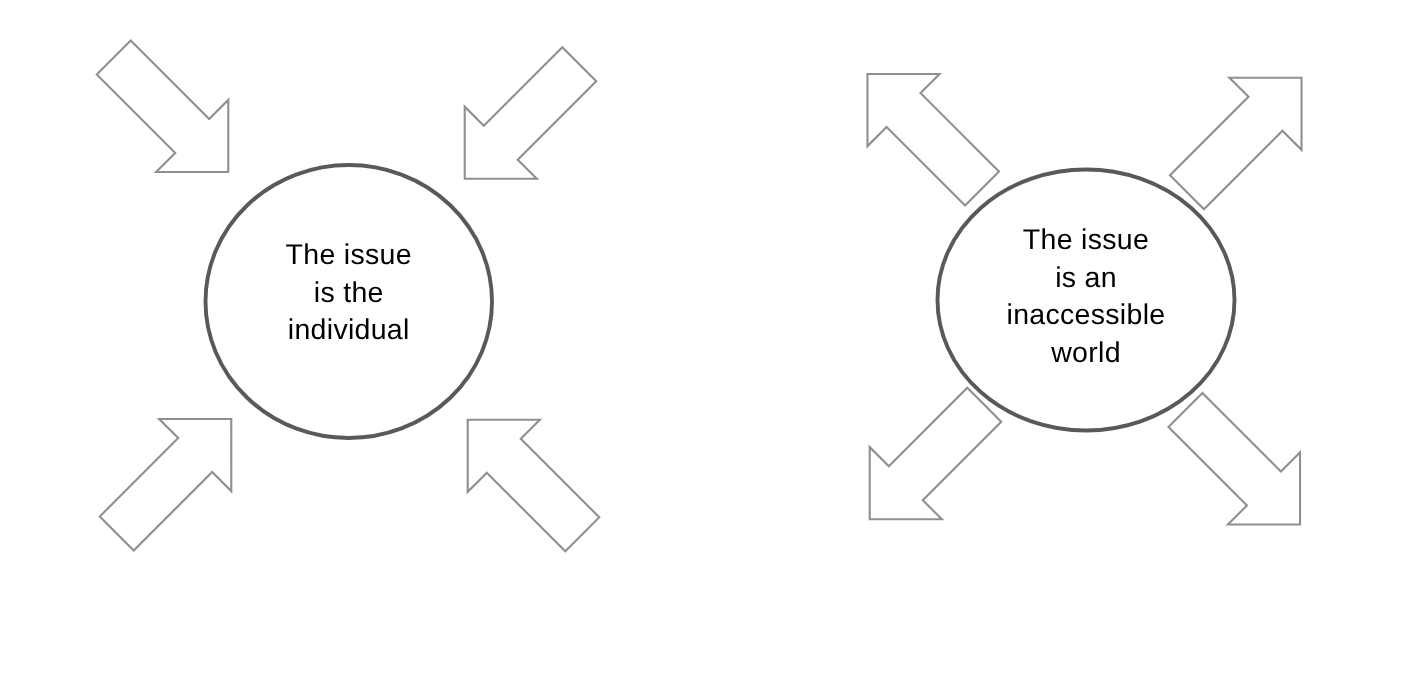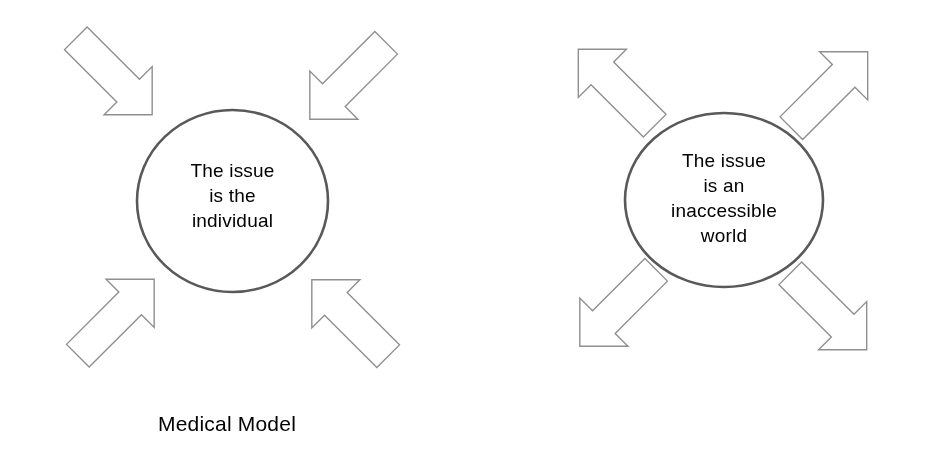--- a/index.html
+++ b/index.html
@@ -96,16 +96,15 @@
 
   <div class="circle-text medical">The issue
 is the
 individual</div>
 
   <div class="circle-text social">The issue
 is an
 inaccessible
 world</div>
 
-  <div class="caption medical">Medical Model</div>
 
 
 </div>
 
 </body></html>

